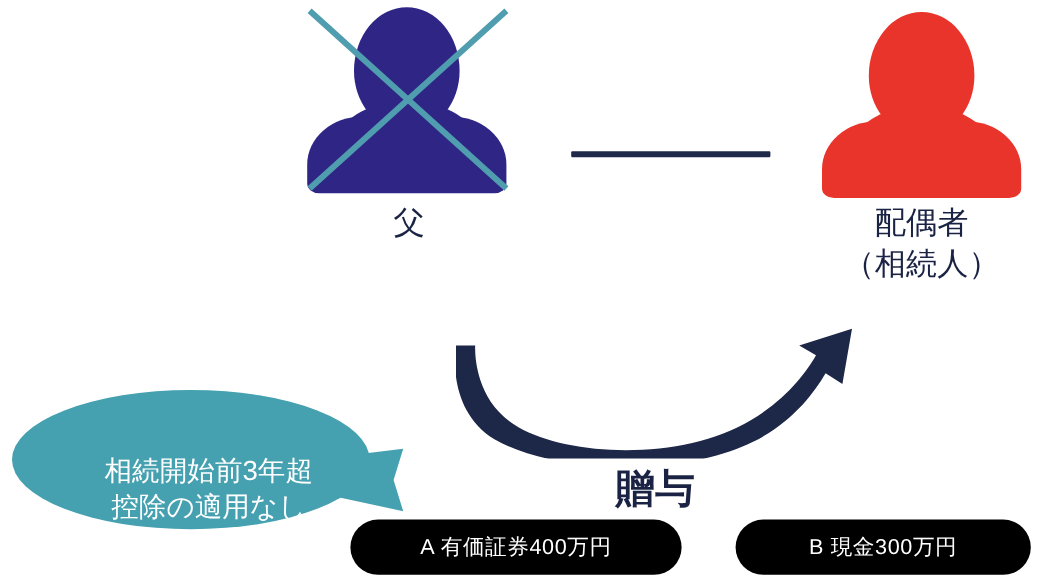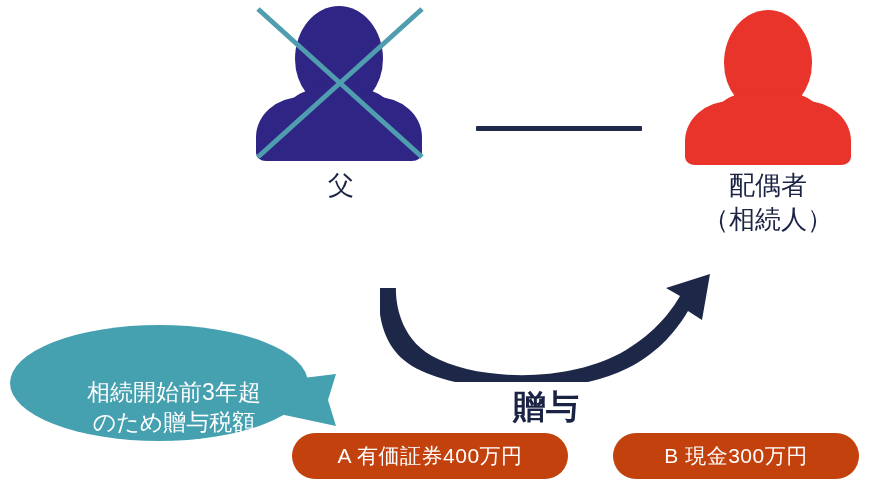--- a/index.html
+++ b/index.html
@@ -82,24 +82,24 @@
     color: #ffffff;
     font-size: 23px;
     line-height: 1.30;
     white-space: nowrap;
     margin-top: 36px;
   }
 
   
   .pill {
     position: absolute;
-    background: #c2410c;
+    background: #000000;
     border-radius: 26px;
     color: #ffffff;
-    font-size: 21px;
+    font-size: 18px;
     display: flex;
     align-items: center;
     justify-content: center;
     white-space: nowrap;
     letter-spacing: 0.5px;
   }
 
   
   .arrow-caption {
     position: absolute;
@@ -156,21 +156,20 @@
 
   <div class="arrow-caption" style="left:513px; top:385px;">贈与</div>
 
   <div class="bubble-wrap" style="left:4px; top:322px; width:340px; height:126px;">
     <svg width="340" height="126" viewBox="0 0 340 126">
       <path d="M250,62 L332,52 L324,78 L332,104 L248,86 Z" fill="#45a0b0"></path>
       <ellipse cx="155" cy="61" rx="149" ry="58" fill="#45a0b0"></ellipse>
     </svg>
     <div class="bubble-text" style="top:20px;">
       <div>相続開始前3年超</div>
-      <div>のため贈与税額</div>
       <div>控除の適用なし</div>
     </div>
   </div>
 
   <div class="pill" style="left:292px; top:433px; width:276px; height:46px;">A 有価証券400万円</div>
 
   <div class="pill" style="left:613px; top:433px; width:246px; height:46px;">B 現金300万円</div>
 
 </div>
 

